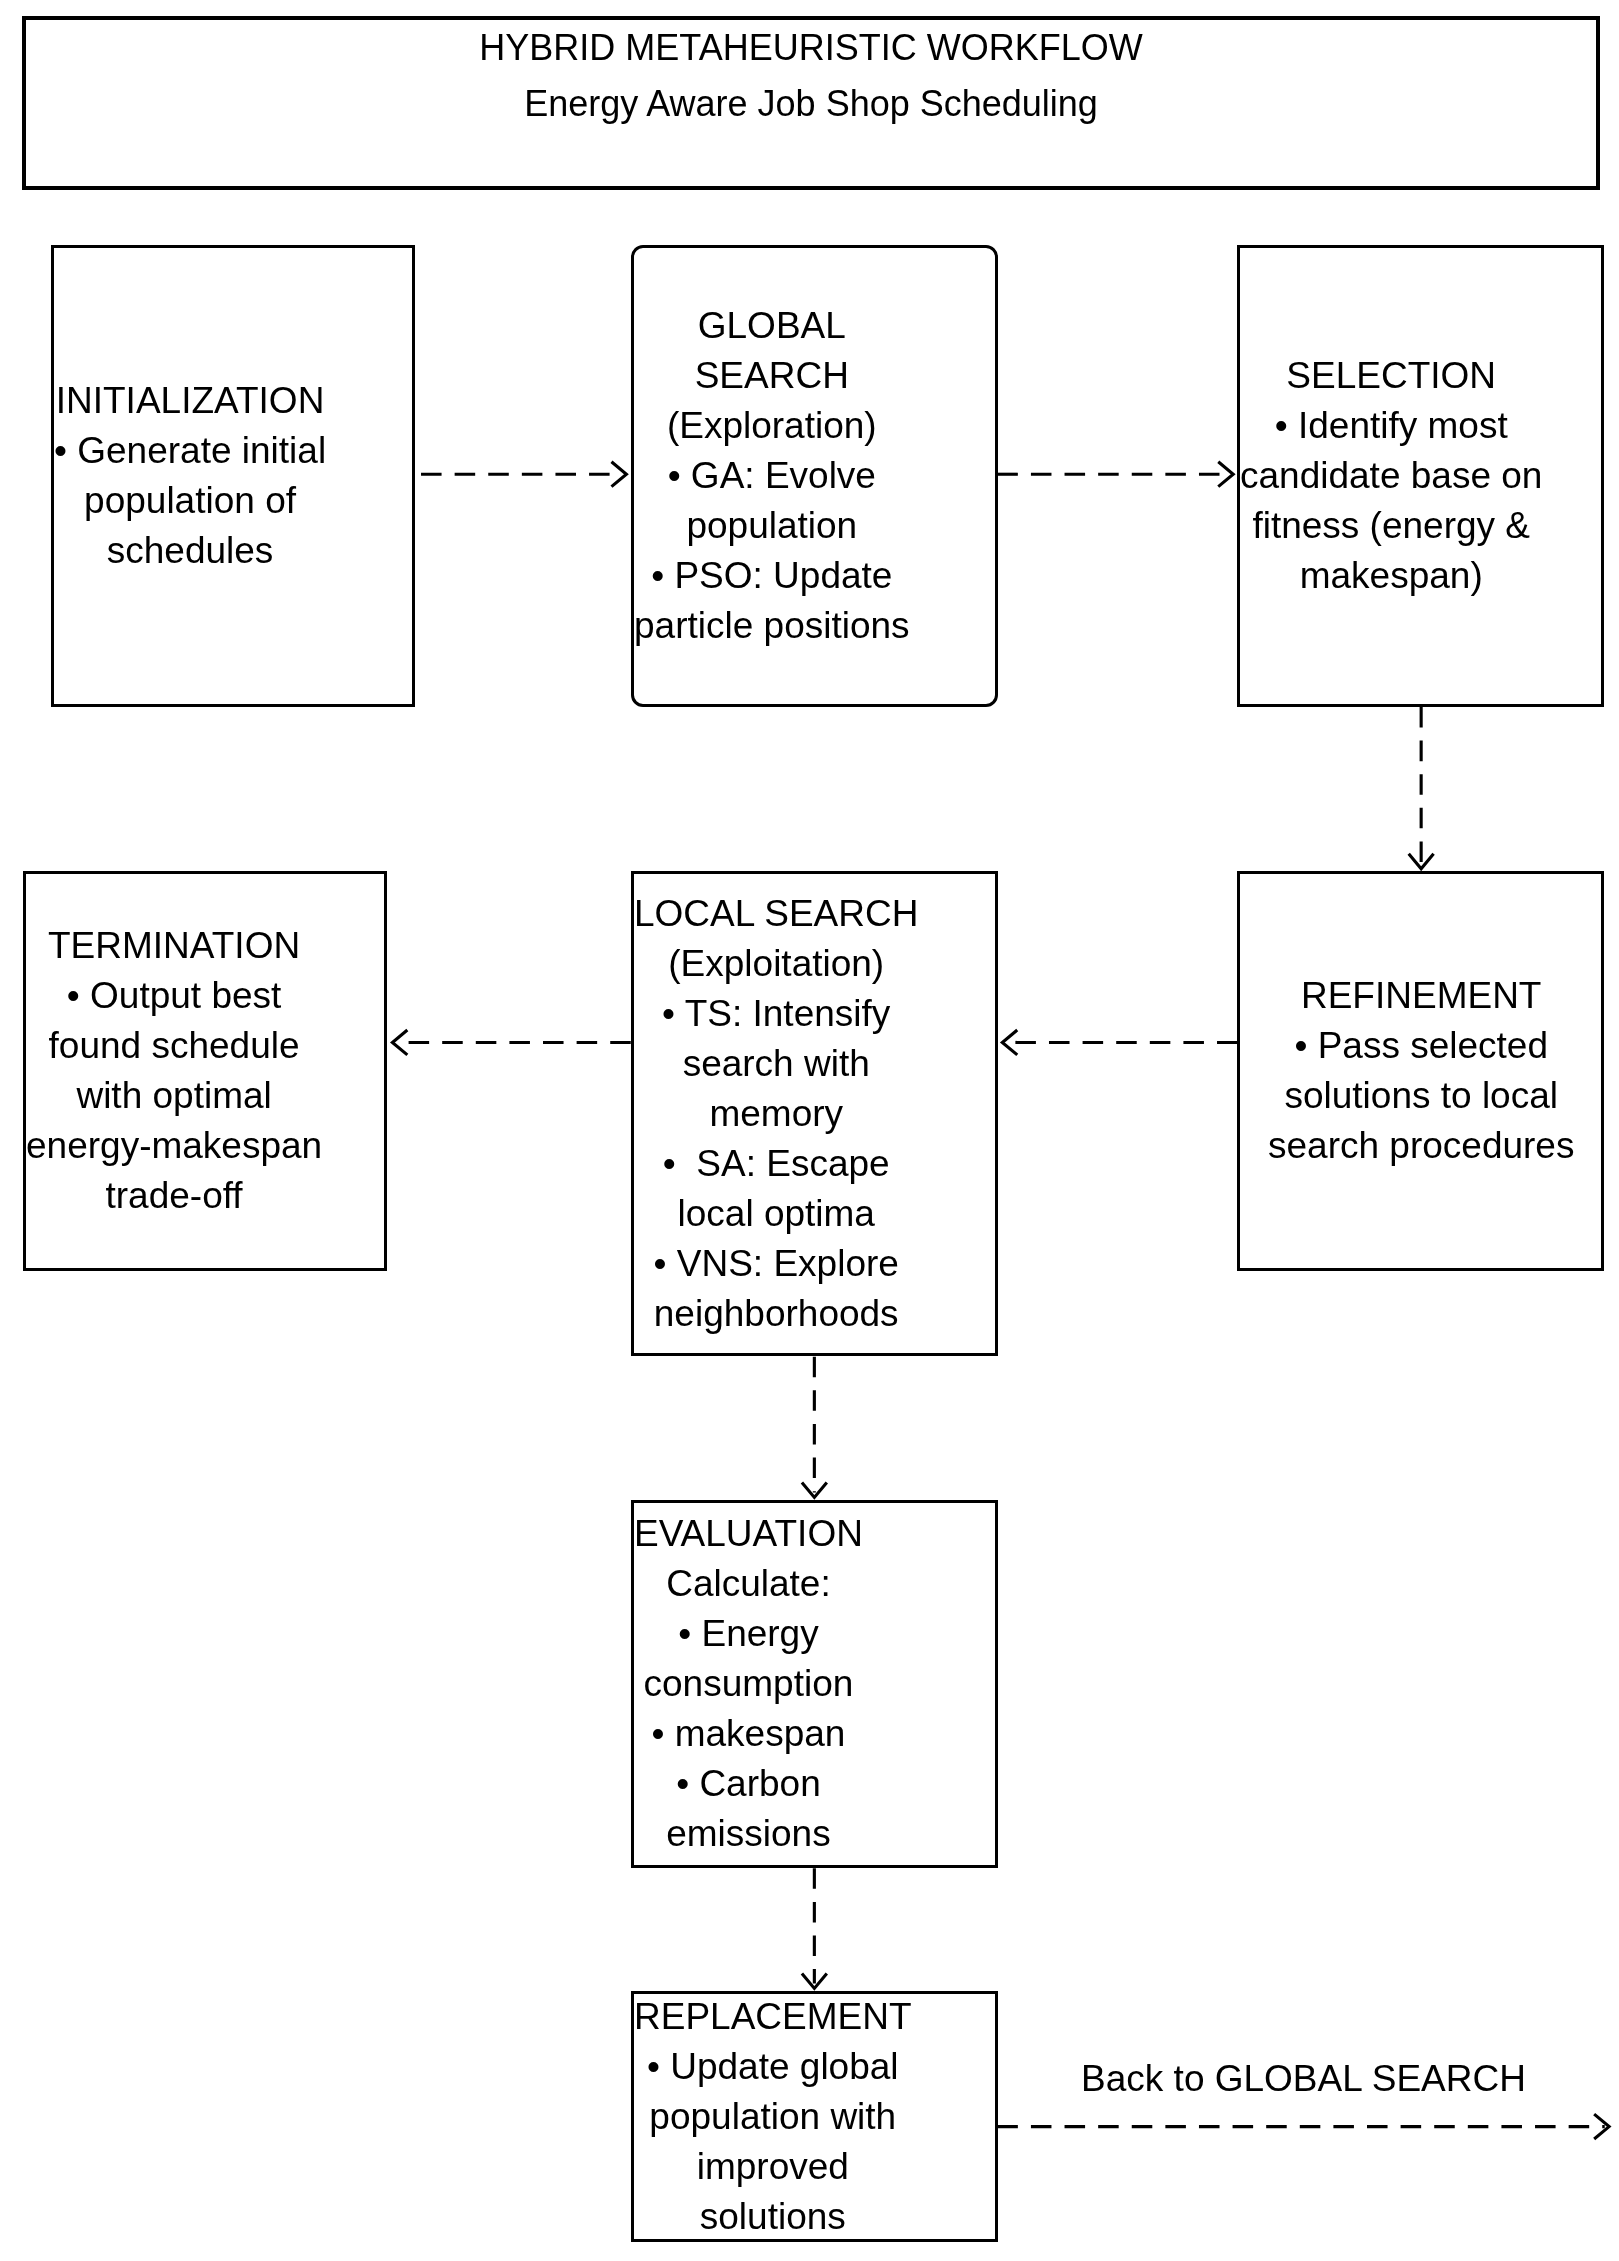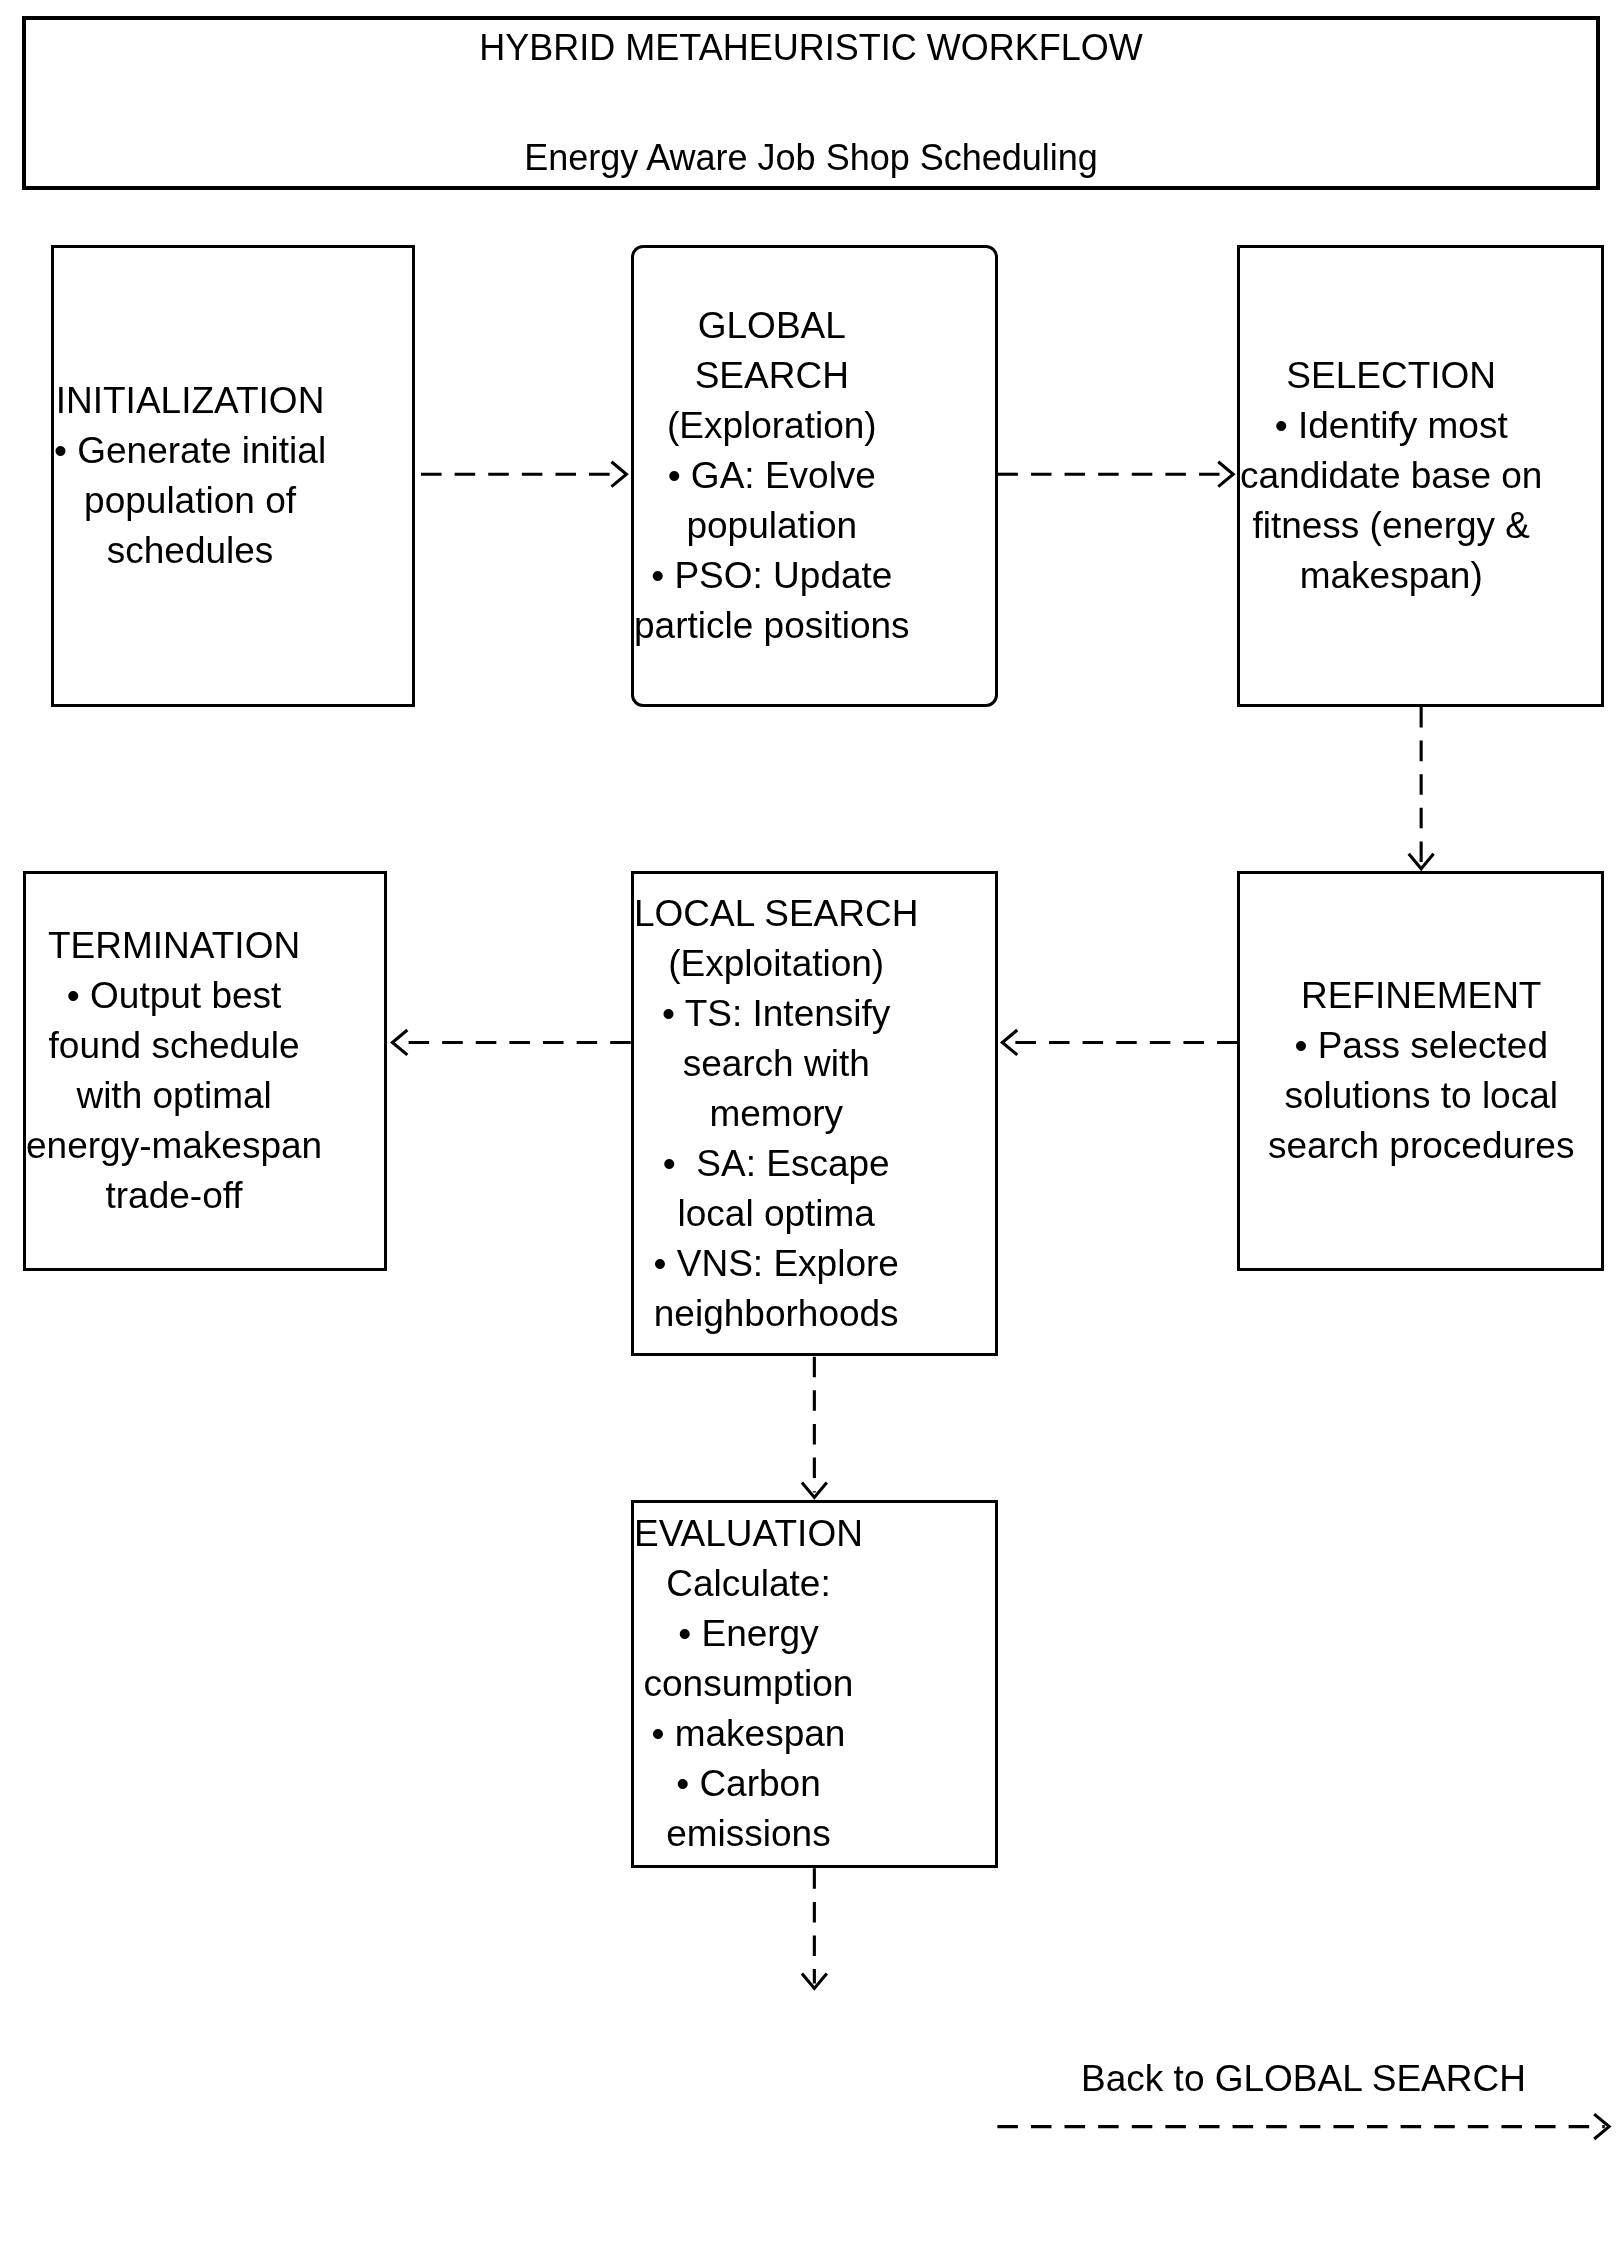--- a/index.html
+++ b/index.html
@@ -34,21 +34,21 @@
     stroke-width: 5;
     fill: none;
   }
   .box {
     position: absolute;
     box-sizing: border-box;
     border: 3.1px solid #000000;
     background: #ffffff;
     display: flex;
     align-items: center;
-    justify-content: space-between;
+    justify-content: flex-start;
   }
   #title-box {
     left: 22px;
     top: 15.6px;
     width: 1578px;
     height: 174px;
     border-width: 4.4px;
     flex-direction: column;
   }
   .title-line {
@@ -183,17 +183,24 @@
   <div class="box" id="node-evaluation">
     <div class="node-text">EVALUATION
 Calculate:
 • Energy
 consumption
 • makespan
 • Carbon
 emissions</div>
   </div>
 
+  <div class="box" id="node-replacement">
+    <div class="node-text">REPLACEMENT
+• Update global
+population with
+improved
+solutions</div>
+  </div>
 
   <div id="back-label">Back to GLOBAL SEARCH</div>
 
 </div>
 
 
 </body></html>

